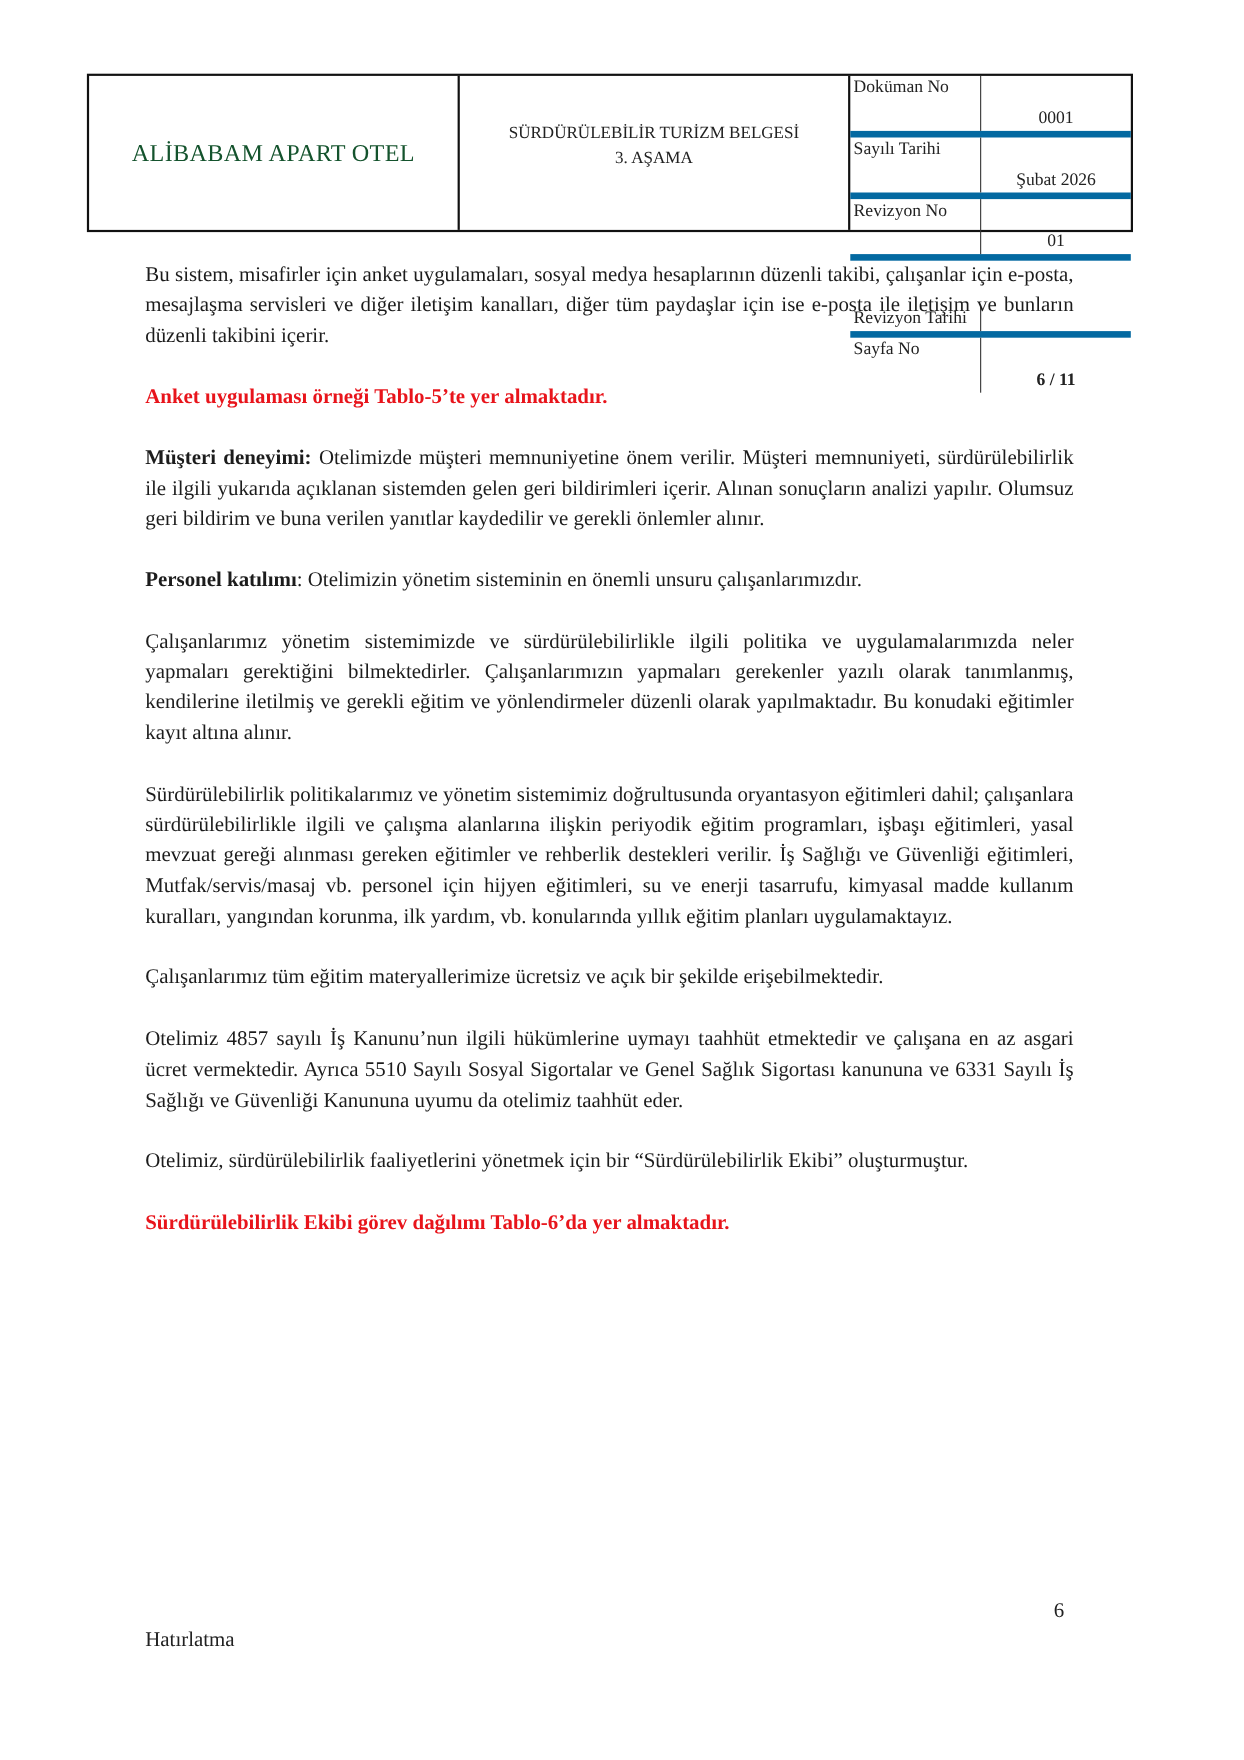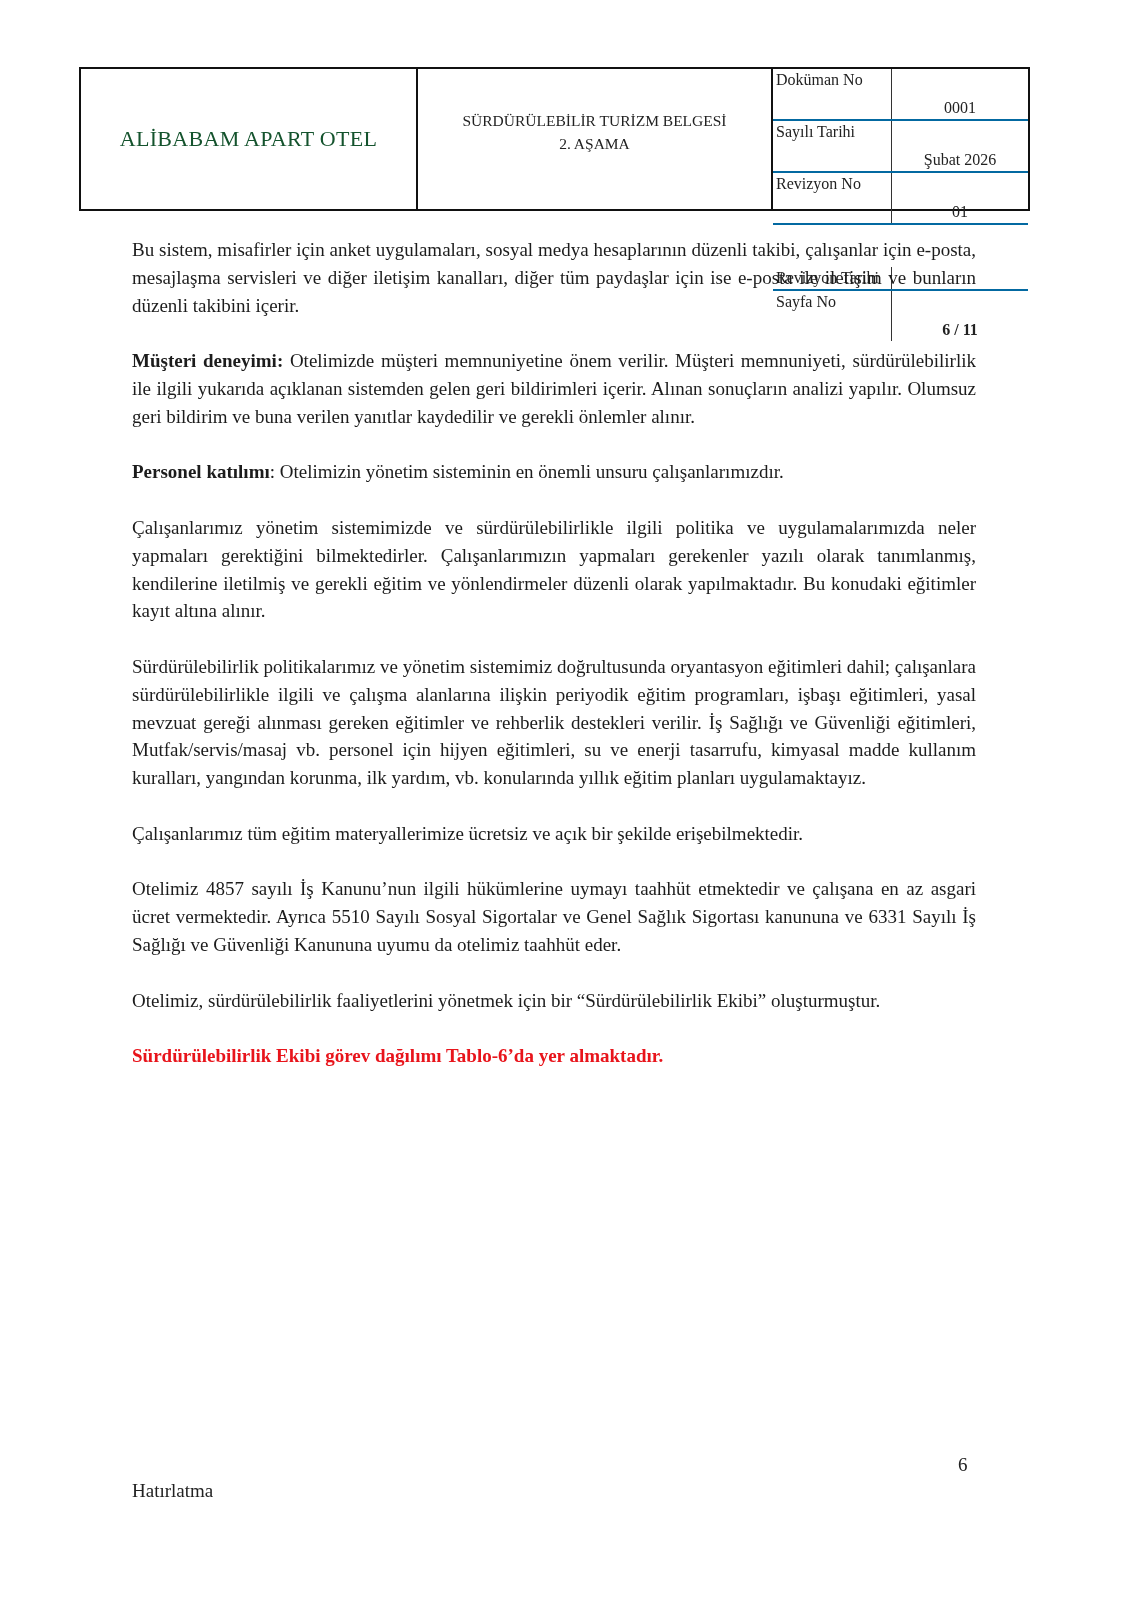--- a/index.html
+++ b/index.html
@@ -6,21 +6,21 @@
     body { width: 1131px; height: 1600px; position: relative; overflow: hidden;
       font-family: "Liberation Serif", "DejaVu Serif", serif; color: #1a1a1a; }
 
     .header-table { position: absolute; left: 79px; top: 67px; width: 951px; height: 144px;
       border: 2.5px solid #111; box-sizing: border-box; display: flex; }
     .cell-company { width: 335px; border-right: 2.5px solid #111; display: flex; align-items: center; justify-content: center;
       font-size: 22px; letter-spacing: 0.3px; color: #14532d; }
     .cell-title { width: 355px; border-right: 2.5px solid #111; display: flex; flex-direction: column; align-items: center;
       padding-top: 40px; box-sizing: border-box; font-weight: normal; font-size: 15.5px; color: #222; line-height: 23px; }
     .cell-meta { flex: 1; display: flex; flex-direction: column; }
-    .meta-row { display: flex; border-bottom: 2px solid #0369a1; font-size: 16px; color: #222; }
+    .meta-row { display: flex; border-bottom: 6px solid #0369a1; font-size: 16px; color: #222; }
     .meta-row:last-child { border-bottom: none; }
     .meta-label { width: 119px; border-right: 1px solid #333; padding-left: 3px; box-sizing: border-box; line-height: 22px; }
     .meta-value { flex: 1; text-align: center; line-height: 22px; margin-top: 28px; }
     .meta-row.tall .meta-label { line-height: 22px; margin-top: 42px; }
     .bold { font-weight: bold; }
 
     .content { position: absolute; left: 132px; top: 236px; width: 844px; font-size: 19px; line-height: 27.8px; color: #1c1c1c; }
     .para { margin: 0 0 27.8px 0; text-align: justify; }
     .para.red { color: #e8141b; font-weight: bold; }
     .para strong { font-weight: bold; }
@@ -30,21 +30,21 @@
   </style>
 </head>
 <body>
 
 <div class="header-table">
   <div class="cell-company">
     <span>ALİBABAM APART OTEL</span>
   </div>
   <div class="cell-title">
     <span>SÜRDÜRÜLEBİLİR TURİZM BELGESİ</span>
-    <span>2.  AŞAMA</span>
+    <span>3.  AŞAMA</span>
   </div>
   <div class="cell-meta">
     <div class="meta-row">
       <div class="meta-label">Doküman No</div>
       <div class="meta-value">0001</div>
     </div>
     <div class="meta-row">
       <div class="meta-label">Sayılı Tarihi</div>
       <div class="meta-value">Şubat 2026</div>
     </div>
@@ -58,20 +58,21 @@
     </div>
     <div class="meta-row">
       <div class="meta-label">Sayfa No</div>
       <div class="meta-value bold">6 / 11</div>
     </div>
   </div>
 </div>
 
 <div class="content">
   <p class="para">Bu sistem, misafirler için anket uygulamaları, sosyal medya hesaplarının düzenli takibi, çalışanlar için e-posta, mesajlaşma servisleri ve diğer iletişim kanalları, diğer tüm paydaşlar için ise e-posta ile iletişim ve bunların düzenli takibini içerir.</p>
+  <p class="para red">Anket uygulaması örneği Tablo-5’te yer almaktadır.</p>
   <p class="para"><strong>Müşteri deneyimi:</strong><span> Otelimizde müşteri memnuniyetine önem verilir. Müşteri memnuniyeti, sürdürülebilirlik ile ilgili yukarıda açıklanan sistemden gelen geri bildirimleri içerir. Alınan sonuçların analizi yapılır. Olumsuz geri bildirim ve buna verilen yanıtlar kaydedilir ve gerekli önlemler alınır.</span></p>
   <p class="para"><strong>Personel katılımı</strong><span>: Otelimizin yönetim sisteminin en önemli unsuru çalışanlarımızdır.</span></p>
   <p class="para">Çalışanlarımız yönetim sistemimizde ve sürdürülebilirlikle ilgili politika ve uygulamalarımızda neler yapmaları gerektiğini bilmektedirler. Çalışanlarımızın yapmaları gerekenler yazılı olarak tanımlanmış, kendilerine iletilmiş ve gerekli eğitim ve yönlendirmeler düzenli olarak yapılmaktadır. Bu konudaki eğitimler kayıt altına alınır.</p>
   <p class="para">Sürdürülebilirlik politikalarımız ve yönetim sistemimiz doğrultusunda oryantasyon eğitimleri dahil; çalışanlara sürdürülebilirlikle ilgili ve çalışma alanlarına ilişkin periyodik eğitim programları, işbaşı eğitimleri, yasal mevzuat gereği alınması gereken eğitimler ve rehberlik destekleri verilir. İş Sağlığı ve Güvenliği eğitimleri, Mutfak/servis/masaj vb. personel için hijyen eğitimleri, su ve enerji tasarrufu, kimyasal madde kullanım kuralları, yangından korunma, ilk yardım, vb. konularında yıllık eğitim planları uygulamaktayız.</p>
   <p class="para">Çalışanlarımız tüm eğitim materyallerimize ücretsiz ve açık bir şekilde erişebilmektedir.</p>
   <p class="para">Otelimiz 4857 sayılı İş Kanunu’nun ilgili hükümlerine uymayı taahhüt etmektedir ve çalışana en az asgari ücret vermektedir. Ayrıca 5510 Sayılı Sosyal Sigortalar ve Genel Sağlık Sigortası kanununa ve 6331 Sayılı İş Sağlığı ve Güvenliği Kanununa uyumu da otelimiz taahhüt eder.</p>
   <p class="para">Otelimiz, sürdürülebilirlik faaliyetlerini yönetmek için bir “Sürdürülebilirlik Ekibi” oluşturmuştur.</p>
   <p class="para red">Sürdürülebilirlik Ekibi görev dağılımı Tablo-6’da yer almaktadır.</p>
 </div>
 

